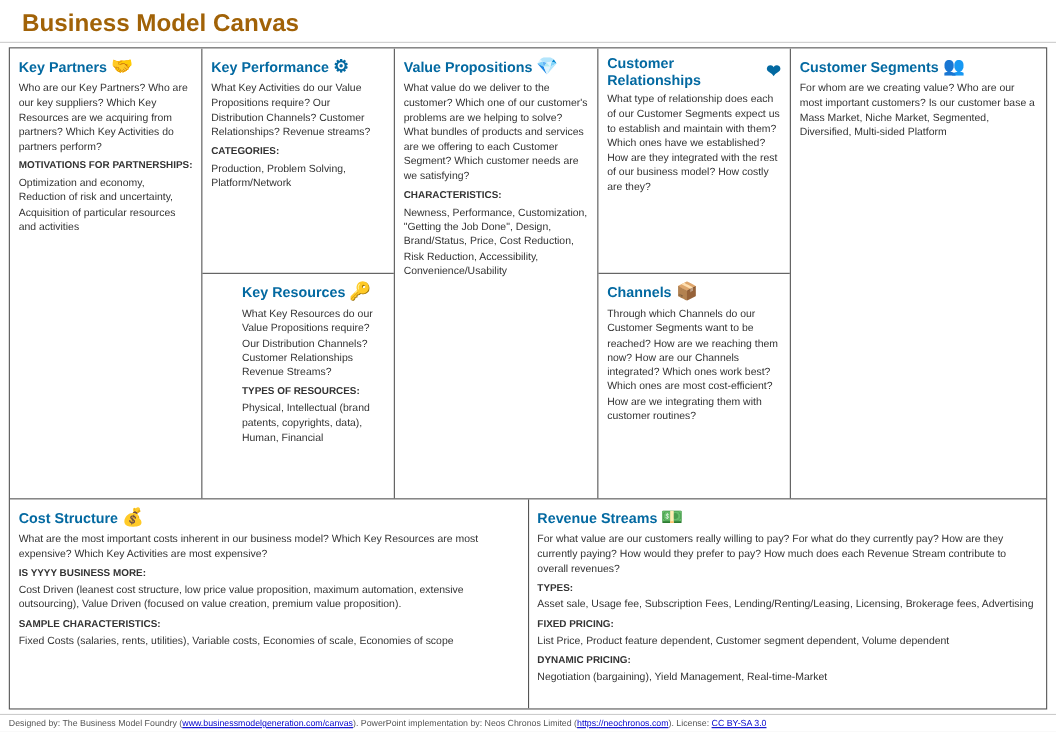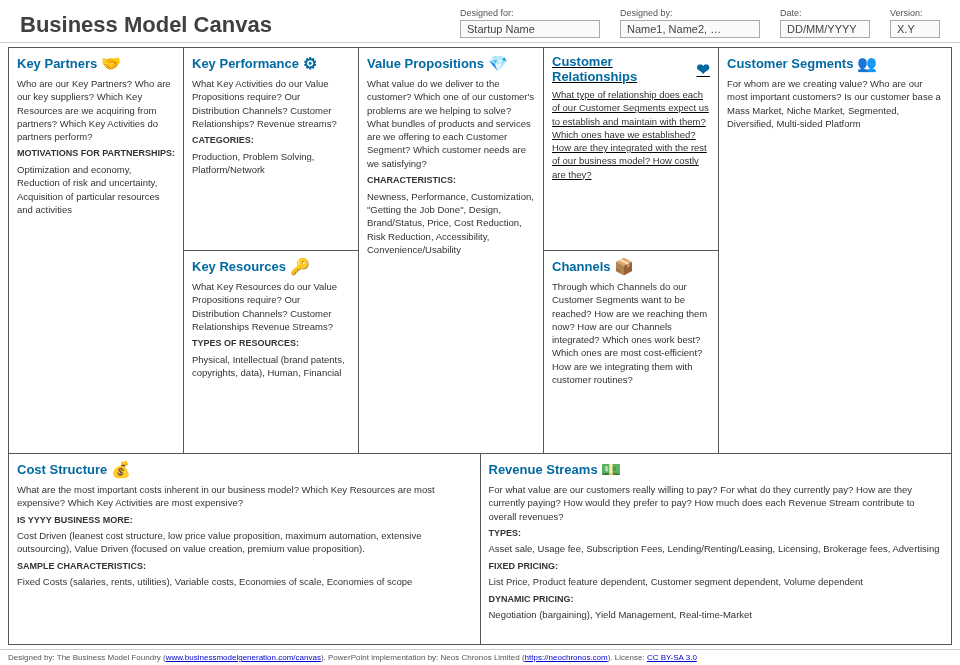--- a/index.html
+++ b/index.html
@@ -1,21 +1,21 @@
 <!DOCTYPE html>
 <html><head>
   <meta charset="utf-8">
   <style>
     * { box-sizing: border-box; margin: 0; padding: 0; }
     body { font-family: Arial, sans-serif; background: #f0f0f0; width: 960px; height: 665px; overflow: hidden; }
     .page { background: white; width: 960px; height: 665px; display: flex; flex-direction: column; }
     
     
     .header { padding: 8px 20px 4px 20px; display: flex; align-items: flex-end; gap: 40px; border-bottom: 1px solid #ccc; }
-    .title { font-size: 22px; font-weight: bold; color: #404040; flex-shrink: 0; }
+    .title { font-size: 22px; font-weight: bold; color: #a16207; flex-shrink: 0; }
     .header-fields { display: flex; gap: 20px; margin-left: auto; }
     .header-field { display: flex; flex-direction: column; }
     .header-label { font-size: 9px; color: #555; margin-bottom: 2px; }
     .header-input { border: 1px solid #aaa; padding: 2px 6px; font-size: 11px; color: #444; background: #fafafa; width: 140px; }
     .header-input.small { width: 90px; }
     .header-input.xsmall { width: 50px; }
 
     
     .canvas-area { flex: 1; display: flex; flex-direction: column; border: 1.5px solid #555; margin: 4px 8px; overflow: hidden; }
     
@@ -33,66 +33,48 @@
     .cell-text { font-size: 9.5px; color: #333; line-height: 1.4; }
     .cell-text p { margin-bottom: 3px; }
     .cell-label { font-size: 9px; font-weight: bold; color: #333; margin-top: 4px; margin-bottom: 2px; }
     
     
     .col-partners { width: 175px; flex-shrink: 0; }
     
     
     .col-activities-resources { width: 175px; flex-shrink: 0; display: flex; flex-direction: column; border-right: 1.5px solid #555; }
     .col-activities { flex: 1; border-bottom: 1.5px solid #555; padding: 6px 8px; overflow: hidden; }
-    .col-resources { flex: 1; padding: 6px 8px; overflow: hidden; }
+    .col-resources { flex: 1; padding: 6px 8px; overflow: hidden; margin-left: 28px; }
     
     
     .col-value { width: 185px; flex-shrink: 0; }
     
     
     .col-cr-channels { width: 175px; flex-shrink: 0; display: flex; flex-direction: column; border-right: 1.5px solid #555; }
-    .col-cr { flex: 1; border-bottom: 1.5px solid #555; padding: 6px 8px; overflow: hidden; text-decoration: underline; }
+    .col-cr { flex: 1; border-bottom: 1.5px solid #555; padding: 6px 8px; overflow: hidden; }
     .col-channels { flex: 1; padding: 6px 8px; overflow: hidden; }
     
     
     .col-segments { flex: 1; }
     
     
     .col-cost { flex: 1; border-right: 1.5px solid #555; }
     .col-revenue { flex: 1; }
     
     
     .footer { padding: 3px 8px; font-size: 8px; color: #555; border-top: 1px solid #ccc; }
     .footer a { color: #0000cc; text-decoration: underline; }
   </style>
 </head>
 <body>
 
 <div class="page">
 
   <div class="header">
     <div class="title">Business Model Canvas</div>
-    <div class="header-fields">
-      <div class="header-field">
-        <span class="header-label">Designed for:</span>
-        <input class="header-input" value="Startup Name" style="">
-      </div>
-      <div class="header-field">
-        <span class="header-label">Designed by:</span>
-        <input class="header-input" value="Name1, Name2, …" style="">
-      </div>
-      <div class="header-field">
-        <span class="header-label">Date:</span>
-        <input class="header-input small" value="DD/MM/YYYY" style="">
-      </div>
-      <div class="header-field">
-        <span class="header-label">Version:</span>
-        <input class="header-input xsmall" value="X.Y" style="">
-      </div>
-    </div>
   </div>
 
   <div class="canvas-area">
 
     <div class="top-section">
 
       <div class="cell col-partners">
         <div class="cell-title">
           <span>Key Partners</span>
           <span class="cell-icon">🤝</span>

